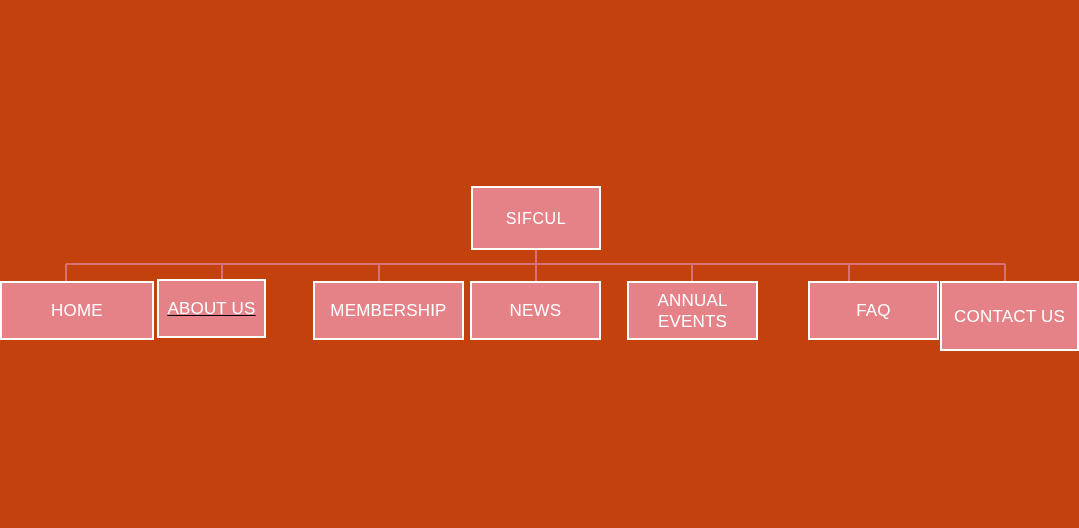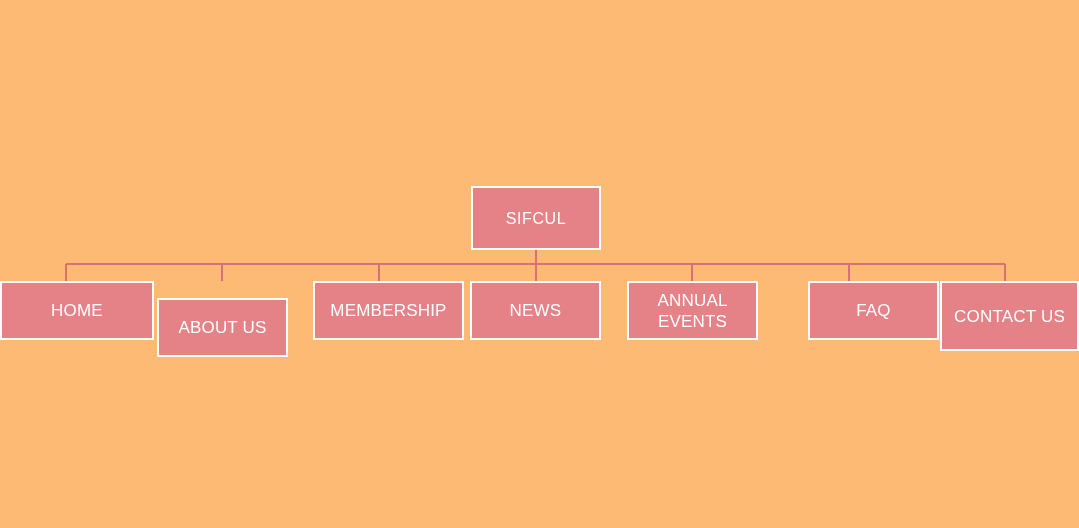--- a/index.html
+++ b/index.html
@@ -11,21 +11,21 @@
     width: 1079px;
     height: 528px;
     overflow: hidden;
     font-family: "Liberation Sans", sans-serif;
   }
 
   #diagram-canvas {
     position: relative;
     width: 1079px;
     height: 528px;
-    background: #fdba74;
+    background: #c2410c;
   }
 
   
   #connector-layer {
     position: absolute;
     left: 0;
     top: 0;
     width: 1079px;
     height: 528px;
   }
@@ -83,21 +83,21 @@
   </svg>
 
   <div class="node node-root" style="left:471px; top:186px; width:130px; height:64px;">
     <span class="node-label">SIFCUL</span>
   </div>
 
   <div class="node" style="left:0px; top:281px; width:154px; height:59px;">
     <span class="node-label">HOME</span>
   </div>
 
-  <div class="node" style="left:157px; top:298px; width:131px; height:59px;">
+  <div class="node" style="left:157px; top:279px; width:109px; height:59px;text-decoration:underline;">
     <span class="node-label">ABOUT US</span>
   </div>
 
   <div class="node node-overflow" style="left:313px; top:281px; width:151px; height:59px;">
     <span class="node-label">MEMBERSHIP</span>
   </div>
 
   <div class="node" style="left:470px; top:281px; width:131px; height:59px;">
     <span class="node-label">NEWS</span>
   </div>

